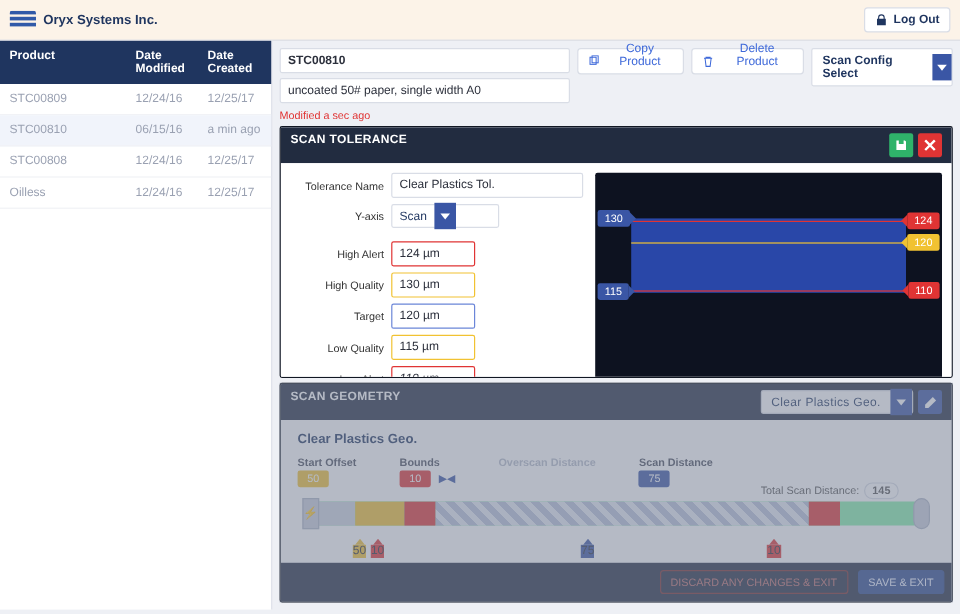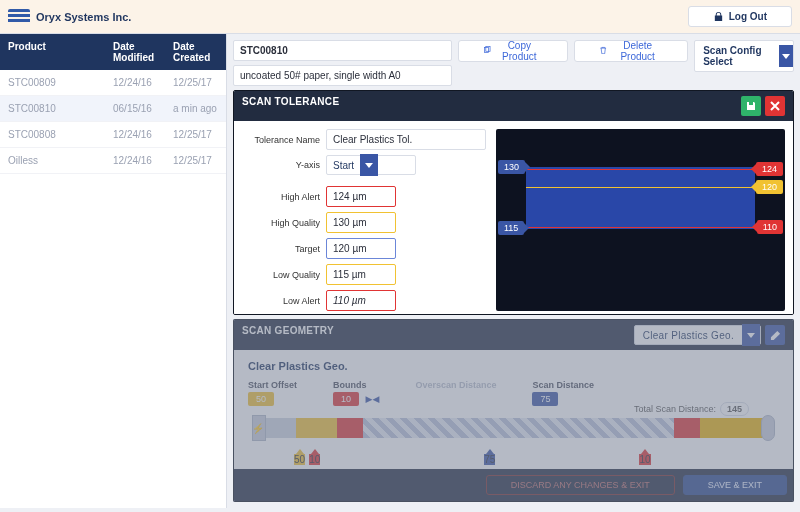--- a/index.html
+++ b/index.html
@@ -21,21 +21,21 @@
   *{box-sizing:border-box}
   body{margin:0;background:#eef0f5;color:var(--text);font-size:10px;width:800px;height:512px;overflow:hidden}
   .topbar{height:34px;background:var(--header);border-bottom:1px solid var(--border);display:flex;align-items:center;padding:0 8px;gap:8px}
   .logo{display:flex;align-items:center;gap:6px;color:var(--navy);font-weight:600;font-size:11px}
   .logo-stripes{width:22px;height:16px;display:inline-block;background:
      linear-gradient(#315aa8,#315aa8) 0 0/100% 3px no-repeat,
      linear-gradient(#315aa8,#315aa8) 0 5px/100% 3px no-repeat,
      linear-gradient(#315aa8,#315aa8) 0 10px/100% 3px no-repeat;
      border-radius:2px;}
   .topbar .spacer{flex:1}
-  .btn{display:inline-flex;align-items:center;gap:5px;border:1px solid var(--border);background:#fff;color:var(--navy);padding:4px 24px;border-radius:3px;font-size:10px;cursor:pointer}
+  .btn{display:inline-flex;align-items:flex-end;gap:5px;border:1px solid var(--border);background:#fff;color:var(--navy);padding:4px 8px;border-radius:3px;font-size:10px;cursor:pointer}
   .btn .ic{width:11px;height:11px;display:inline-block}
   .btn.blue-text{color:#3d68d9}
   .btn.nav{color:var(--navy);font-weight:600}
   .layout{display:flex;height:474px}
   
   .side{width:227px;background:#fff;border-right:1px solid var(--border);display:flex;flex-direction:column}
   .side-header{display:flex;background:var(--navy);color:#fff;font-size:10px;font-weight:600}
   .side-header div{padding:7px 8px}
   .col-p{width:105px}
   .col-d{width:60px}
@@ -86,21 +86,21 @@
   .geo .panel-title{justify-content:space-between}
   .geo-body{background:#fff;padding:10px 14px 4px}
   .geo-title{font-size:11px;font-weight:700;color:var(--navy);margin-bottom:8px}
   .geo-fields{display:flex;gap:36px;font-size:9px;color:#4a4f5e;margin-bottom:6px}
   .gf label{display:block;font-size:9px;margin-bottom:2px;font-weight:600}
   .gf .chip{padding:2px 8px;border-radius:2px;color:#fff;font-size:9px;display:inline-block;min-width:26px;text-align:left}
   .chip.or{background:var(--orange)}
   .chip.rd{background:var(--red)}
   .chip.bl{background:var(--blue)}
   .bounds-ic{display:inline-flex;align-items:center;gap:2px;margin-left:4px;color:var(--blue)}
-  .track{position:relative;height:20px;background:#eab308;border-radius:10px;margin:12px 6px 16px}
+  .track{position:relative;height:20px;background:#86efac;border-radius:10px;margin:12px 6px 16px}
   .track .seg{position:absolute;top:0;height:100%}
   .track .hatch{background:repeating-linear-gradient(45deg,#b9c2d9 0 5px,#e7eaf3 5px 10px)}
   .tot{position:absolute;right:24px;top:-14px;font-size:9px;color:#555}
   .tot b{background:#fff;border:1px solid var(--border);padding:1px 6px;border-radius:8px;margin-left:4px;font-weight:600}
   .below-chips{display:flex;gap:4px;margin:10px 0 0 46px}
   .below-chips .chip{position:relative}
   .chip.arrow::before{content:"";position:absolute;top:-5px;left:50%;transform:translateX(-50%);border-left:4px solid transparent;border-right:4px solid transparent;border-bottom:5px solid currentColor}
   .chip.or.arrow::before{border-bottom-color:var(--orange)}
   .chip.rd.arrow::before{border-bottom-color:var(--red)}
   .chip.bl.arrow::before{border-bottom-color:var(--blue)}
@@ -158,20 +158,21 @@
           <div class="col-d">12/25/17</div>
         </div>
       </div>
   </aside>
 
   <main class="main">
     <div class="prod-head">
       <div class="prod-fields">
         <input class="text" style="font-weight: 600;" value="STC00810">
         <input class="text" value="uncoated 50# paper, single width A0" style="">
+        <div class="mod-note">Modified a sec ago</div>
       </div>
       <div class="head-actions">
         <button class="btn blue-text">
           <span class="ic">
               <svg viewBox="0 0 12 12">
                 <rect x="2" y="2" width="6" height="7" fill="none" stroke="#3d68d9"></rect>
                 <rect x="4" y="0.5" width="6" height="7" fill="none" stroke="#3d68d9"></rect>
               </svg>
             </span>
           <span>Copy Product</span>
@@ -207,21 +208,21 @@
             </div>
         </div>
       </div>
       <div class="panel-body">
         <div>
           <div class="form">
             <label>Tolerance Name</label>
             <input class="text" style="grid-column: 2 / span 2; width: 160px;" value="Clear Plastics Tol.">
             <label>Y-axis</label>
             <div class="inp-wrap select-like" style="height:20px">
-              <span style="padding:2px 6px;font-weight:400">Start</span>
+              <span style="padding:2px 6px;font-weight:400">Scan</span>
               <div class="dd"></div>
             </div>
               <div></div>
           </div>
           <div class="form" id="tol-rows" style="margin-top:11px">
               <label>High Alert</label>
               <input class="text inp-red" value="124 µm" style="width: 70px;">
               <div></div>
               <label>High Quality</label>
               <input class="text inp-orange" value="130 µm" style="width: 70px;">

